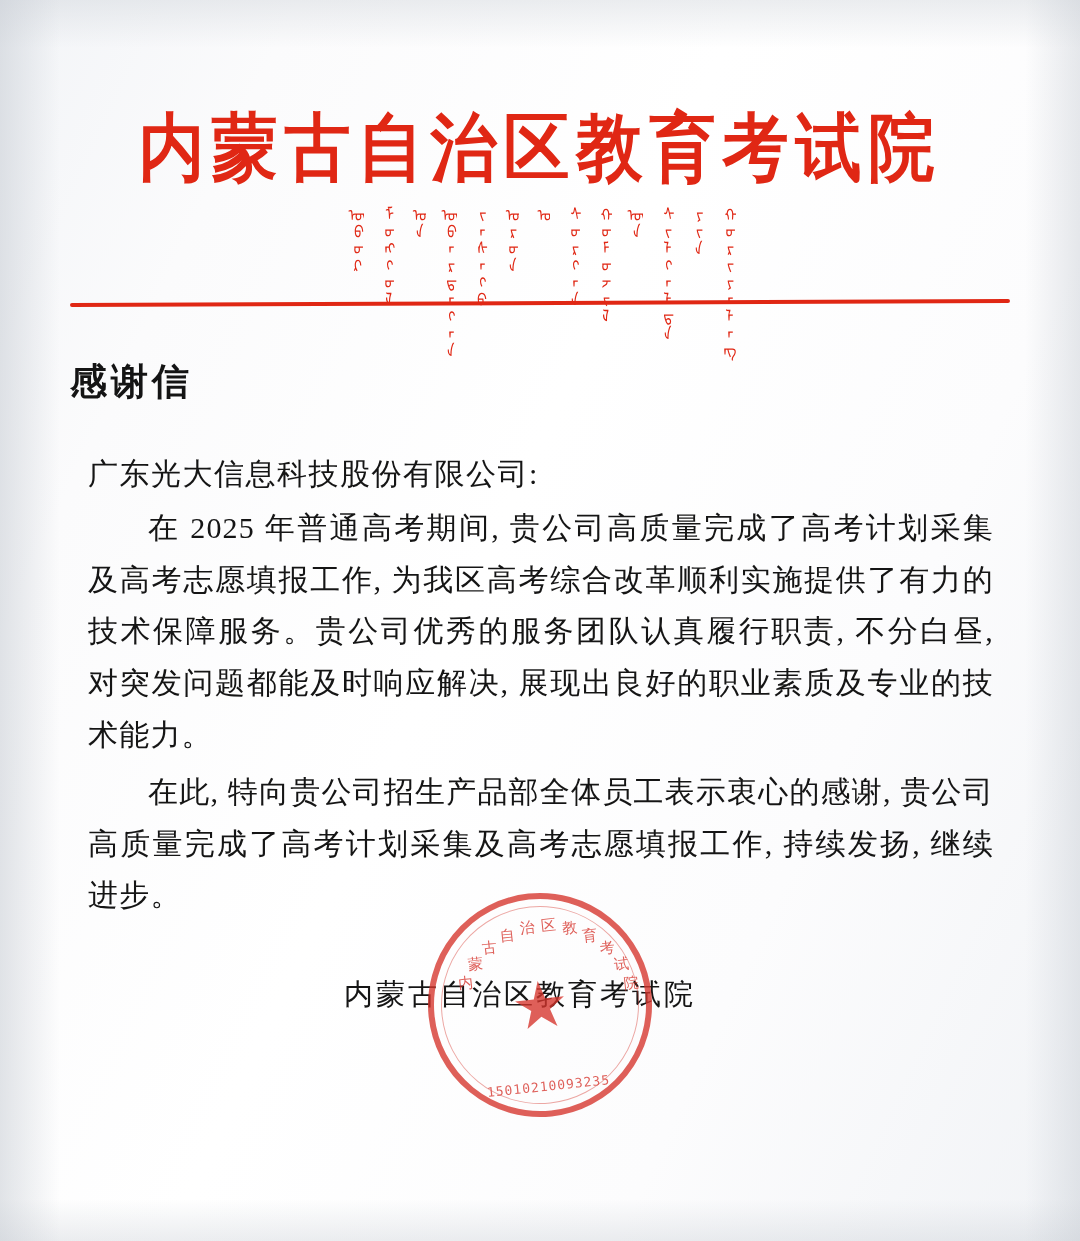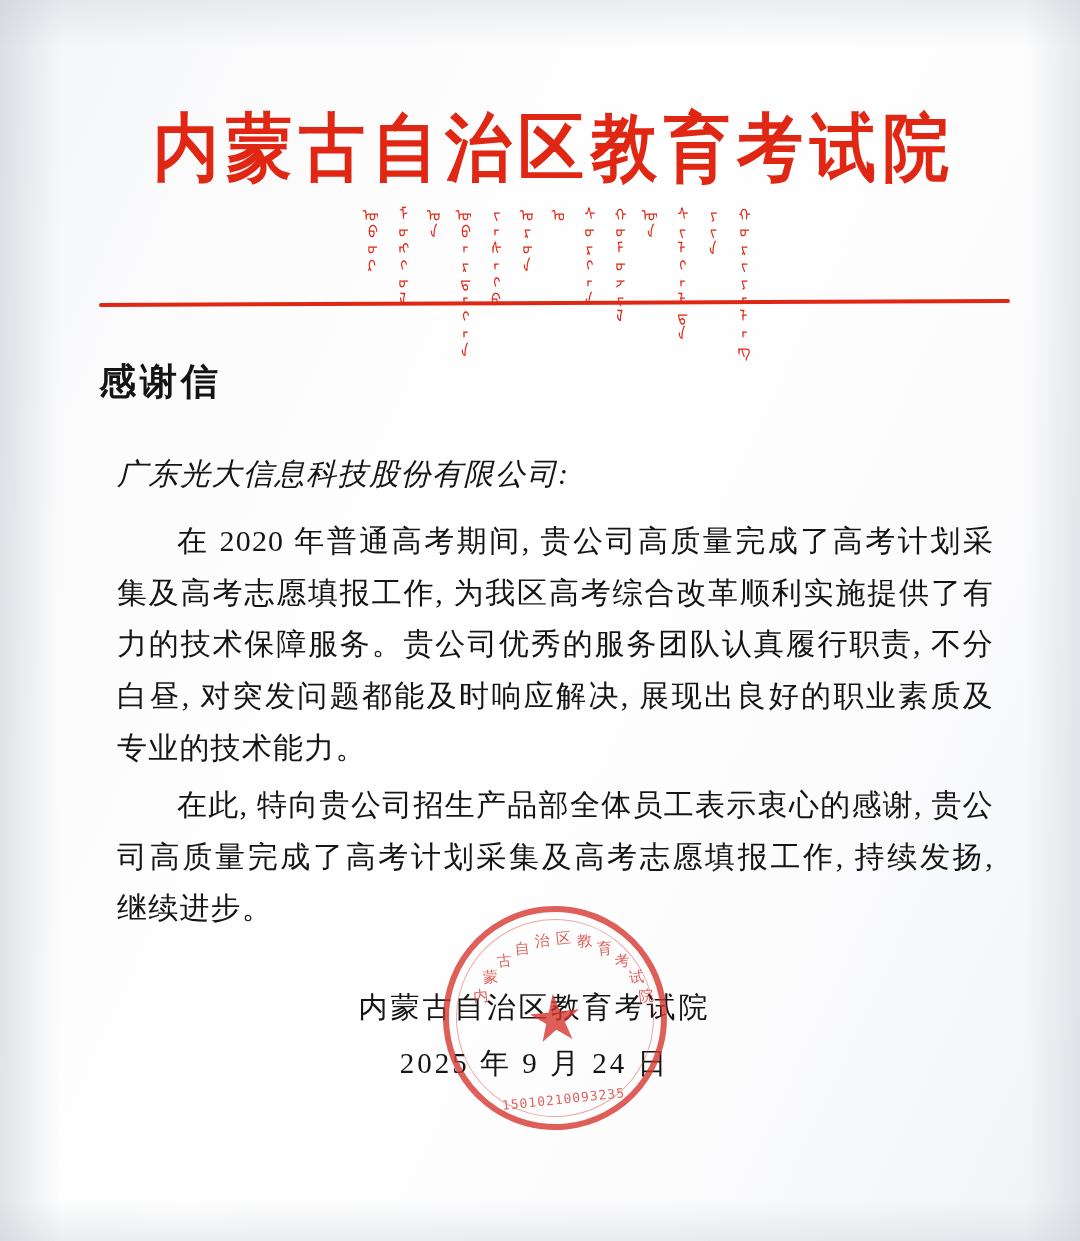--- a/index.html
+++ b/index.html
@@ -15,21 +15,20 @@
   }
 
   
   .sheet {
     position: relative;
     width: 1080px;
     height: 1241px;
     background:
       linear-gradient(115deg, #f2f4f7 0%, #fbfbfc 18%, #ffffff 45%, #fcfcfd 72%, #f1f3f6 100%);
     box-sizing: border-box;
-    padding-left: 29px;
   }
   
   .sheet::before {
     content: "";
     position: absolute;
     inset: 0;
     background:
       linear-gradient(to right, rgba(200,205,212,0.55) 0px, rgba(255,255,255,0) 60px),
       linear-gradient(to left, rgba(200,205,212,0.45) 0px, rgba(255,255,255,0) 55px),
       linear-gradient(to bottom, rgba(205,210,216,0.40) 0px, rgba(255,255,255,0) 48px),
@@ -98,23 +97,22 @@
     color: #141414;
     letter-spacing: 4px;
     margin-top: 52px;
     margin-bottom: 44px;
     font-family: "Liberation Sans", "DejaVu Sans", sans-serif;
   }
   .salutation {
     font-size: 30px;
     color: #151515;
     letter-spacing: 1.5px;
-    margin: 0 0 19px 18px;
+    margin: 0 0 6px 18px;
     line-height: 1.5;
-    font-style: italic;
   }
   .para {
     font-size: 30px;
     color: #151515;
     line-height: 1.72;
     letter-spacing: 1.2px;
     text-align: justify;
     text-justify: inter-ideograph;
     margin: 0 16px 6px 18px;
     text-indent: 2em;
@@ -229,21 +227,21 @@
         <span class="mn-word">ᠬᠦᠷᠢᠶᠡᠯᠡᠩ</span>
       </div>
 
       <div class="rule"></div>
     </div>
 
     <div class="doc-title">感谢信</div>
 
     <div class="salutation">广东光大信息科技股份有限公司:</div>
 
-    <p class="para">在 2020 年普通高考期间, 贵公司高质量完成了高考计划采集及高考志愿填报工作, 为我区高考综合改革顺利实施提供了有力的技术保障服务。贵公司优秀的服务团队认真履行职责, 不分白昼, 对突发问题都能及时响应解决, 展现出良好的职业素质及专业的技术能力。</p>
+    <p class="para">在 2025 年普通高考期间, 贵公司高质量完成了高考计划采集及高考志愿填报工作, 为我区高考综合改革顺利实施提供了有力的技术保障服务。贵公司优秀的服务团队认真履行职责, 不分白昼, 对突发问题都能及时响应解决, 展现出良好的职业素质及专业的技术能力。</p>
     <p class="para">在此, 特向贵公司招生产品部全体员工表示衷心的感谢, 贵公司高质量完成了高考计划采集及高考志愿填报工作, 持续发扬, 继续进步。</p>
 
     <div class="signature-block">
 
       <div class="seal">
         <div class="seal-inner"></div>
         <div class="seal-arc-text">
           <span style="transform: rotate(-64deg) translate(0,-88px) rotate(64deg);">内</span>
           <span style="transform: rotate(-50deg) translate(0,-88px) rotate(50deg);">蒙</span>
           <span style="transform: rotate(-36deg) translate(0,-88px) rotate(36deg);">古</span>
@@ -256,17 +254,16 @@
           <span style="transform: rotate(62deg) translate(0,-88px) rotate(-62deg);">试</span>
           <span style="transform: rotate(76deg) translate(0,-88px) rotate(-76deg);">院</span>
         </div>
         <div class="seal-star">
           <span>★</span>
         </div>
         <div class="seal-bottom-text">15010210093235</div>
       </div>
 
       <div class="sign-org">内蒙古自治区教育考试院</div>
-      <div class="sign-date">2025 年 9 月 24 日</div>
     </div>
 
   </div>
 </div>
 
 </body></html>

